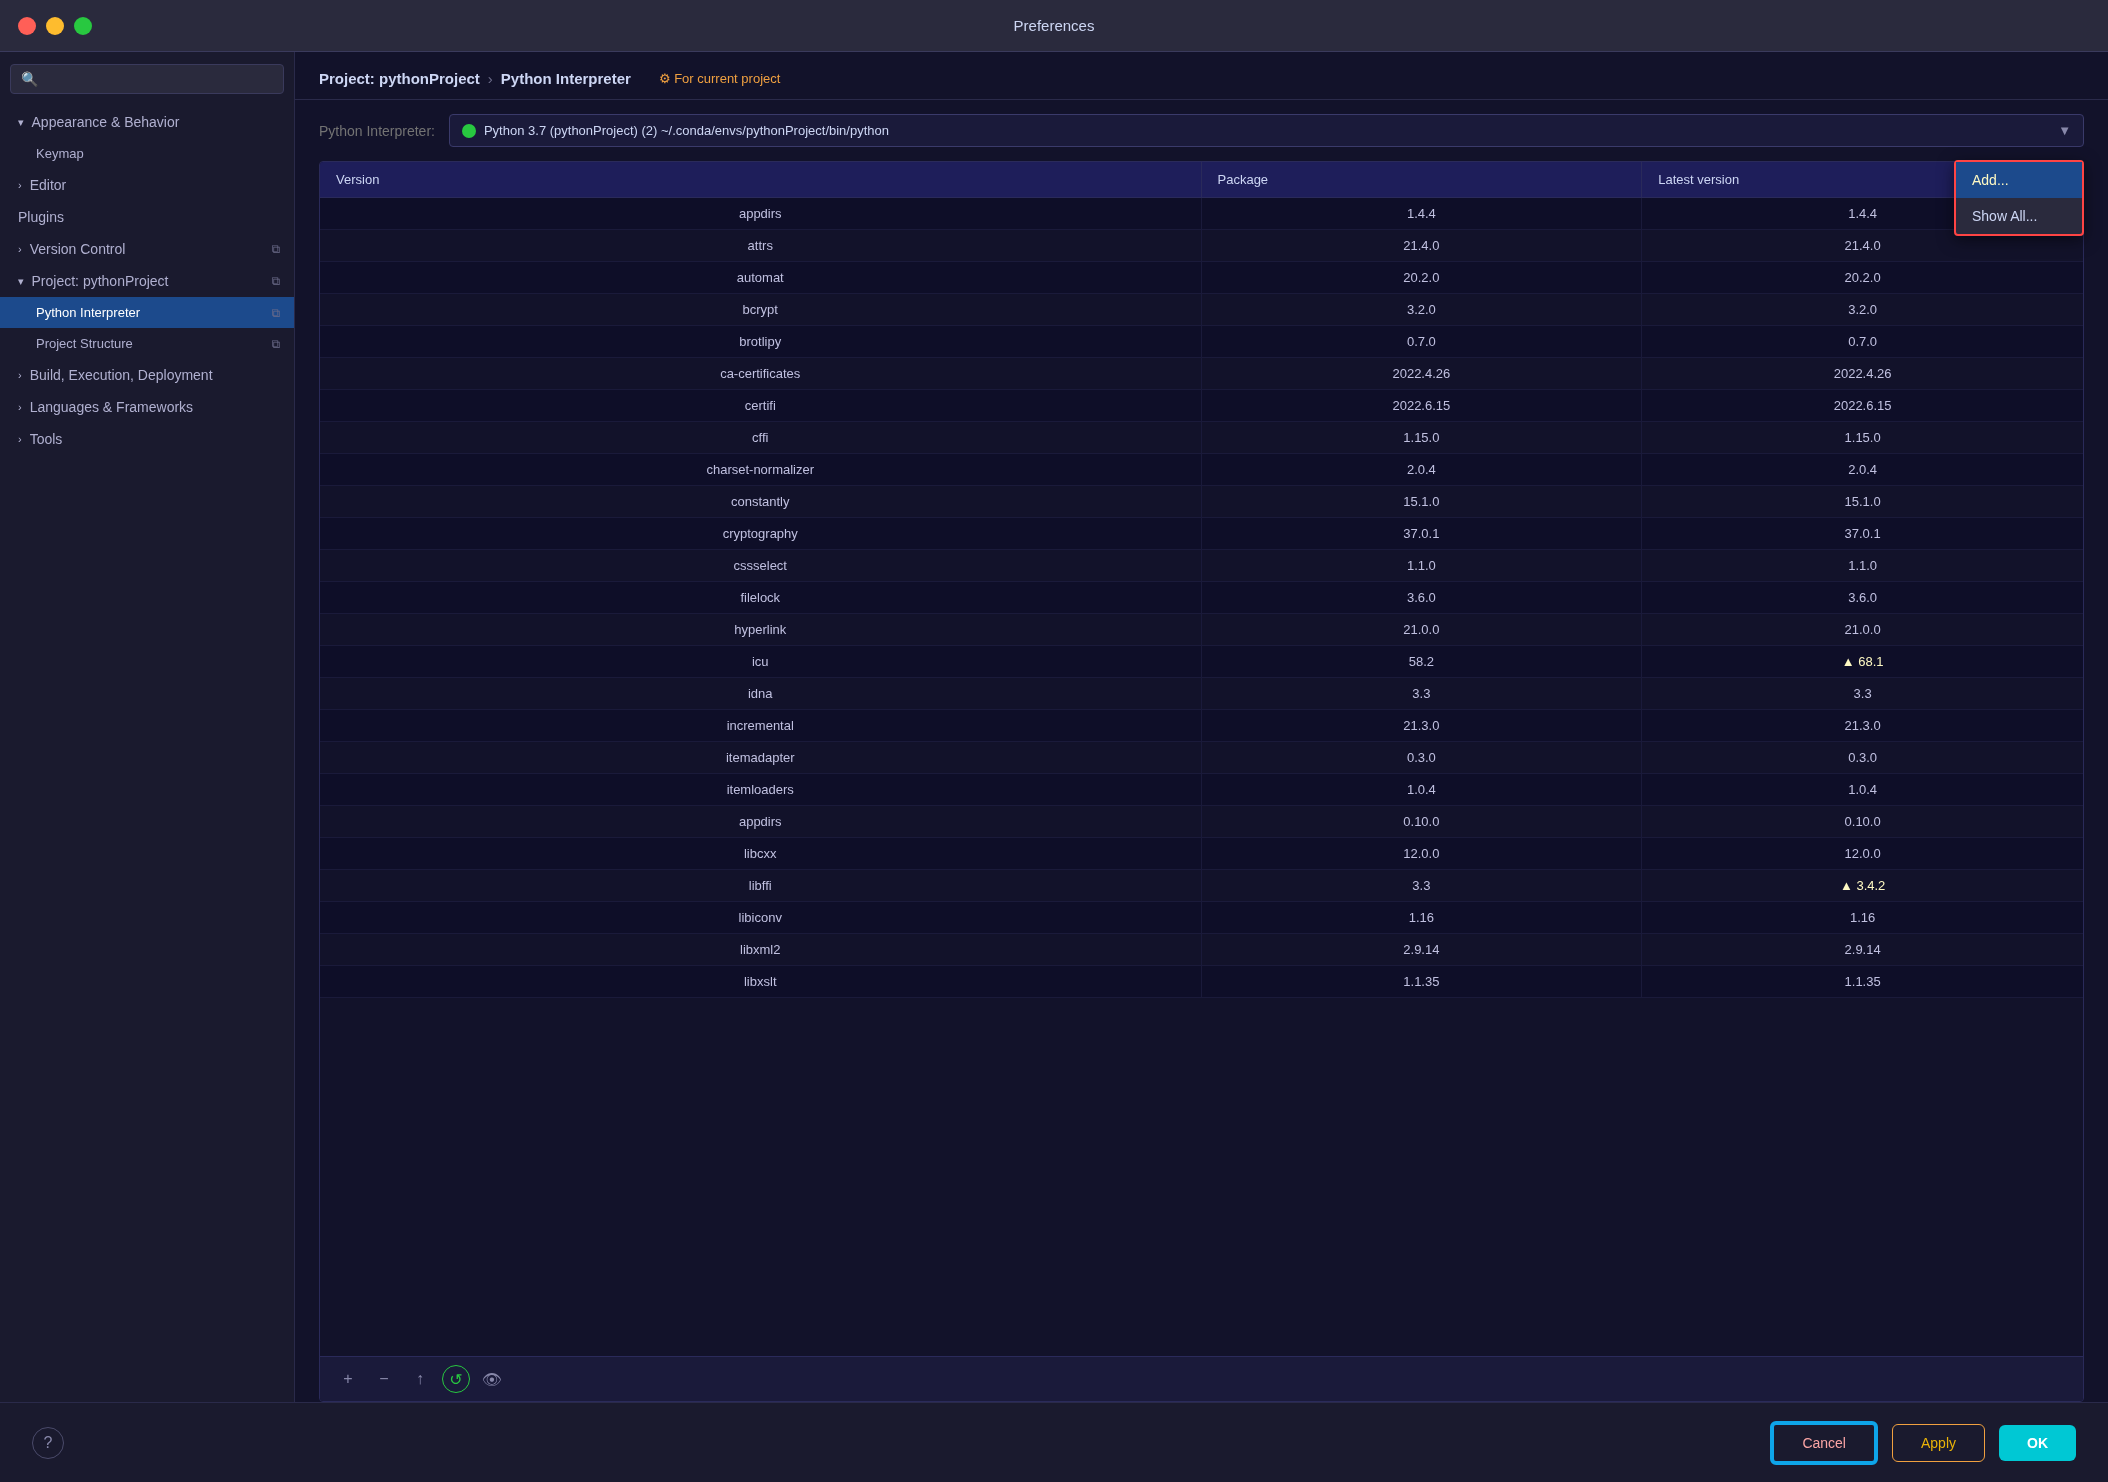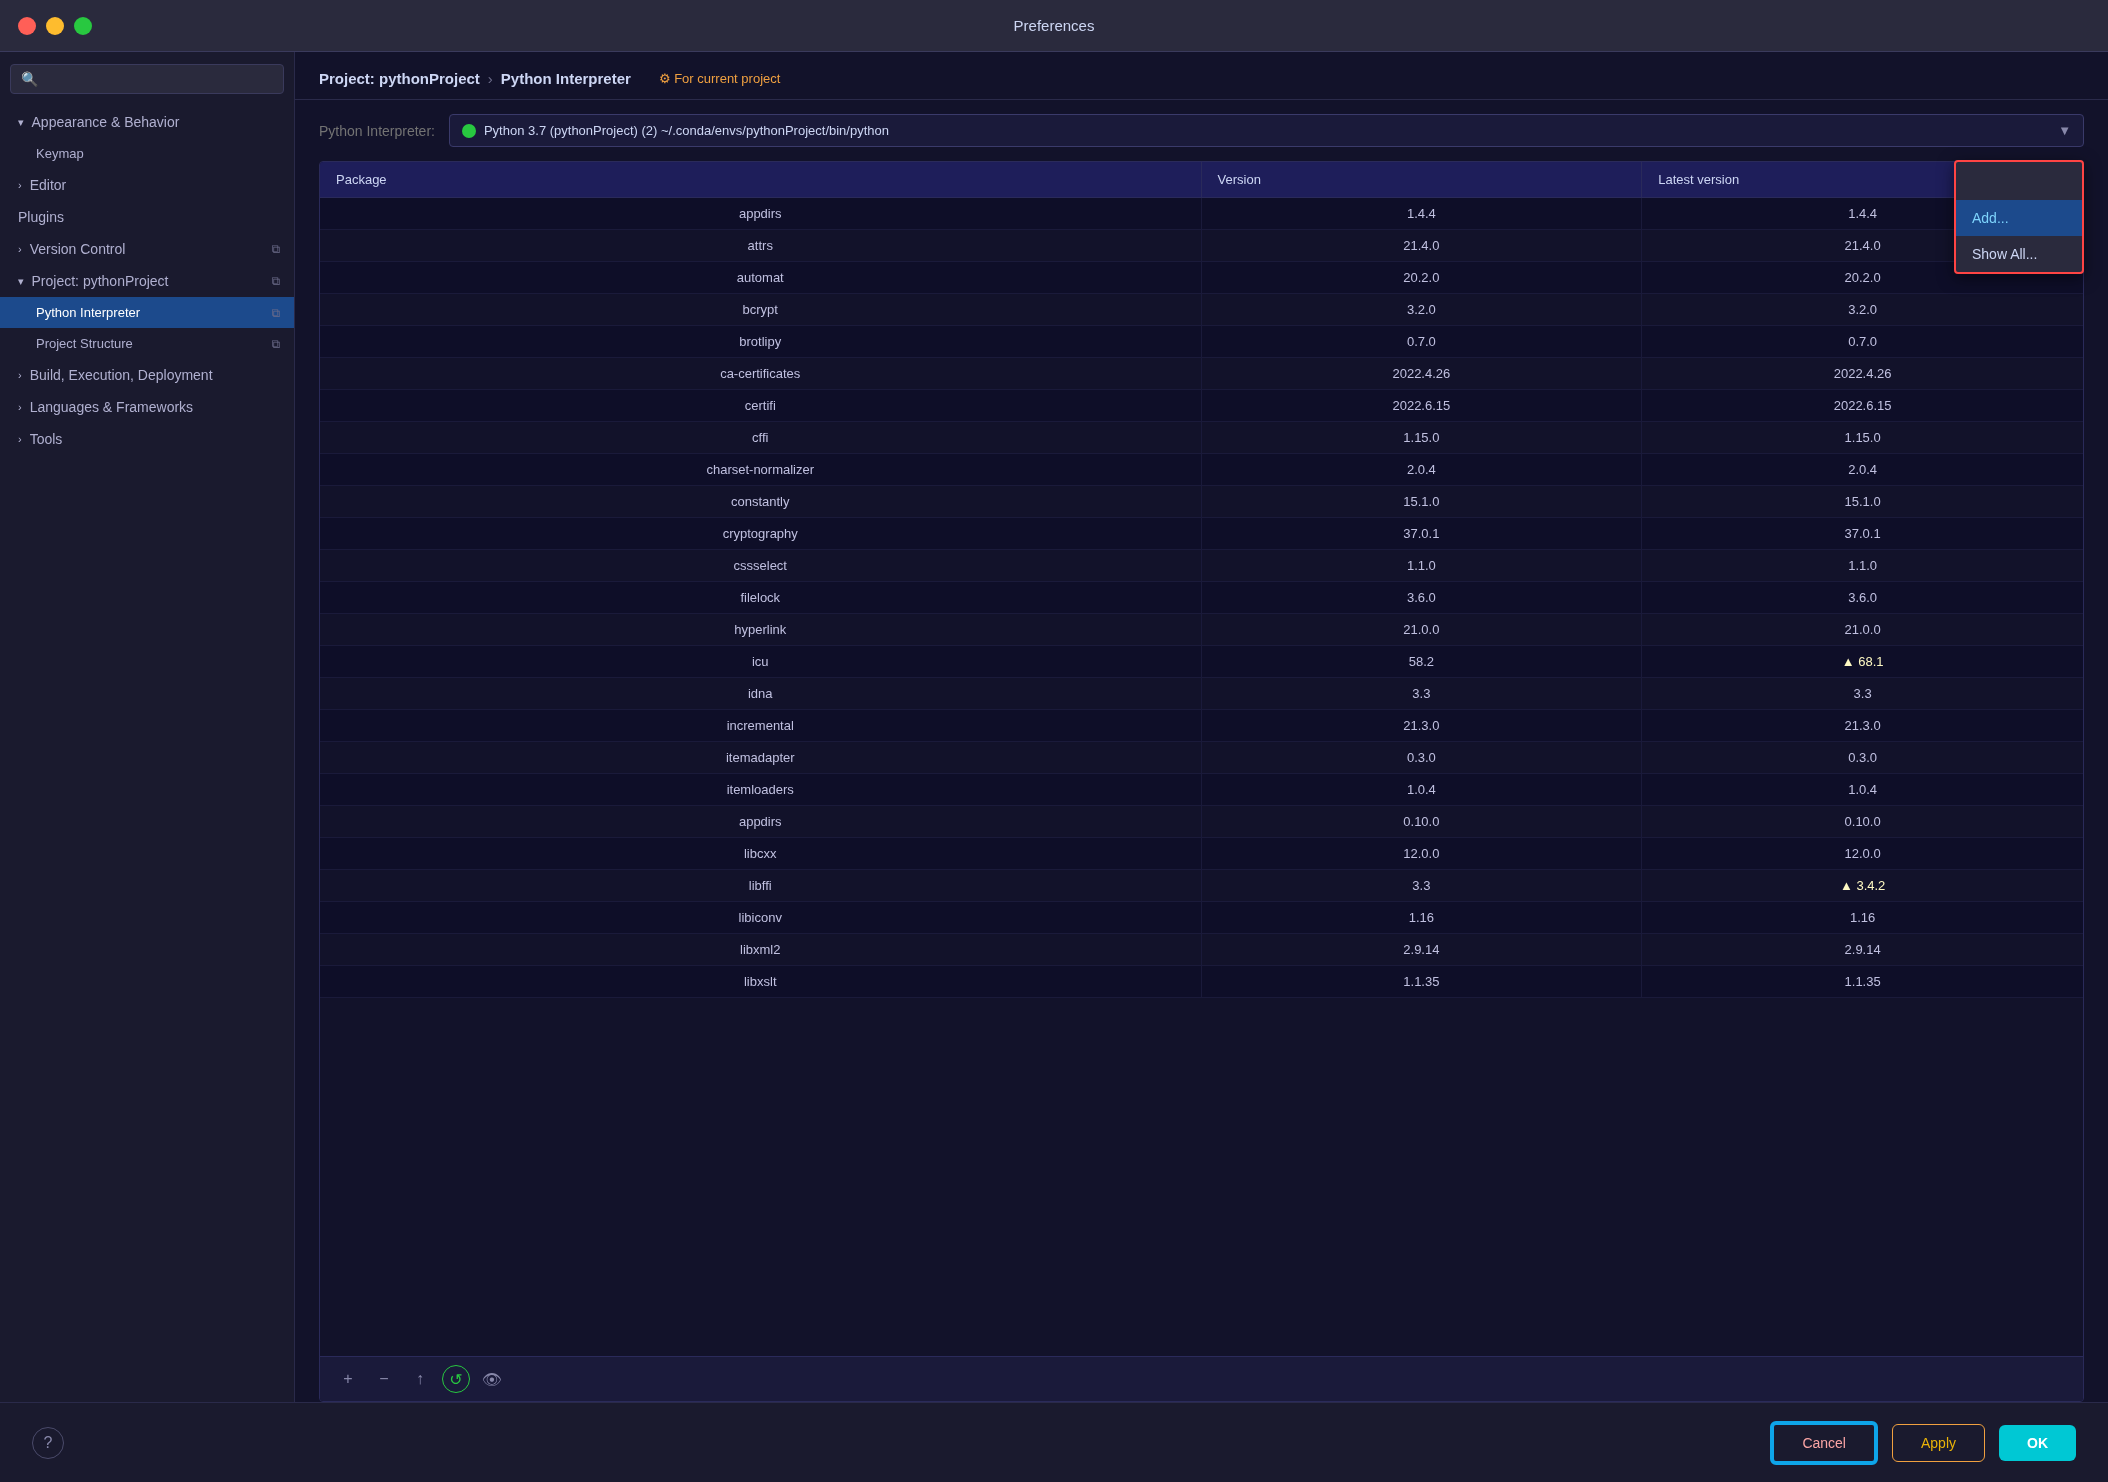--- a/index.html
+++ b/index.html
@@ -196,22 +196,21 @@
     }
     .add-dropdown-item {
       padding: 10px 16px;
       cursor: pointer;
       color: #cdd6f4;
       font-size: 14px;
       white-space: nowrap;
     }
     .add-dropdown-item.highlighted {
       background: #1c4a8c;
-      color: #7dd3fc;
-      margin-top: 38px;
+      color: #fef9c3;
     }
 
     
     .package-table-container {
       flex: 1;
       margin: 0 24px;
       border: 1px solid #2a2a5a;
       border-radius: 4px;
       overflow: hidden;
       display: flex;
@@ -425,22 +424,22 @@
       </div>
 
       <div class="add-dropdown">
         <div class="add-dropdown-item highlighted">Add...</div>
         <div class="add-dropdown-item">Show All...</div>
       </div>
     </div>
 
     <div class="package-table-container">
       <div class="table-header">
+        <div class="table-header-cell">Version</div>
         <div class="table-header-cell">Package</div>
-        <div class="table-header-cell">Version</div>
         <div class="table-header-cell">Latest version</div>
       </div>
       <div class="table-body" id="table-body">
       <div class="table-row">
             <div class="table-cell">appdirs</div>
             <div class="table-cell">1.4.4</div>
             <div class="table-cell">1.4.4</div>
           </div>
           <div class="table-row">
             <div class="table-cell">attrs</div>

